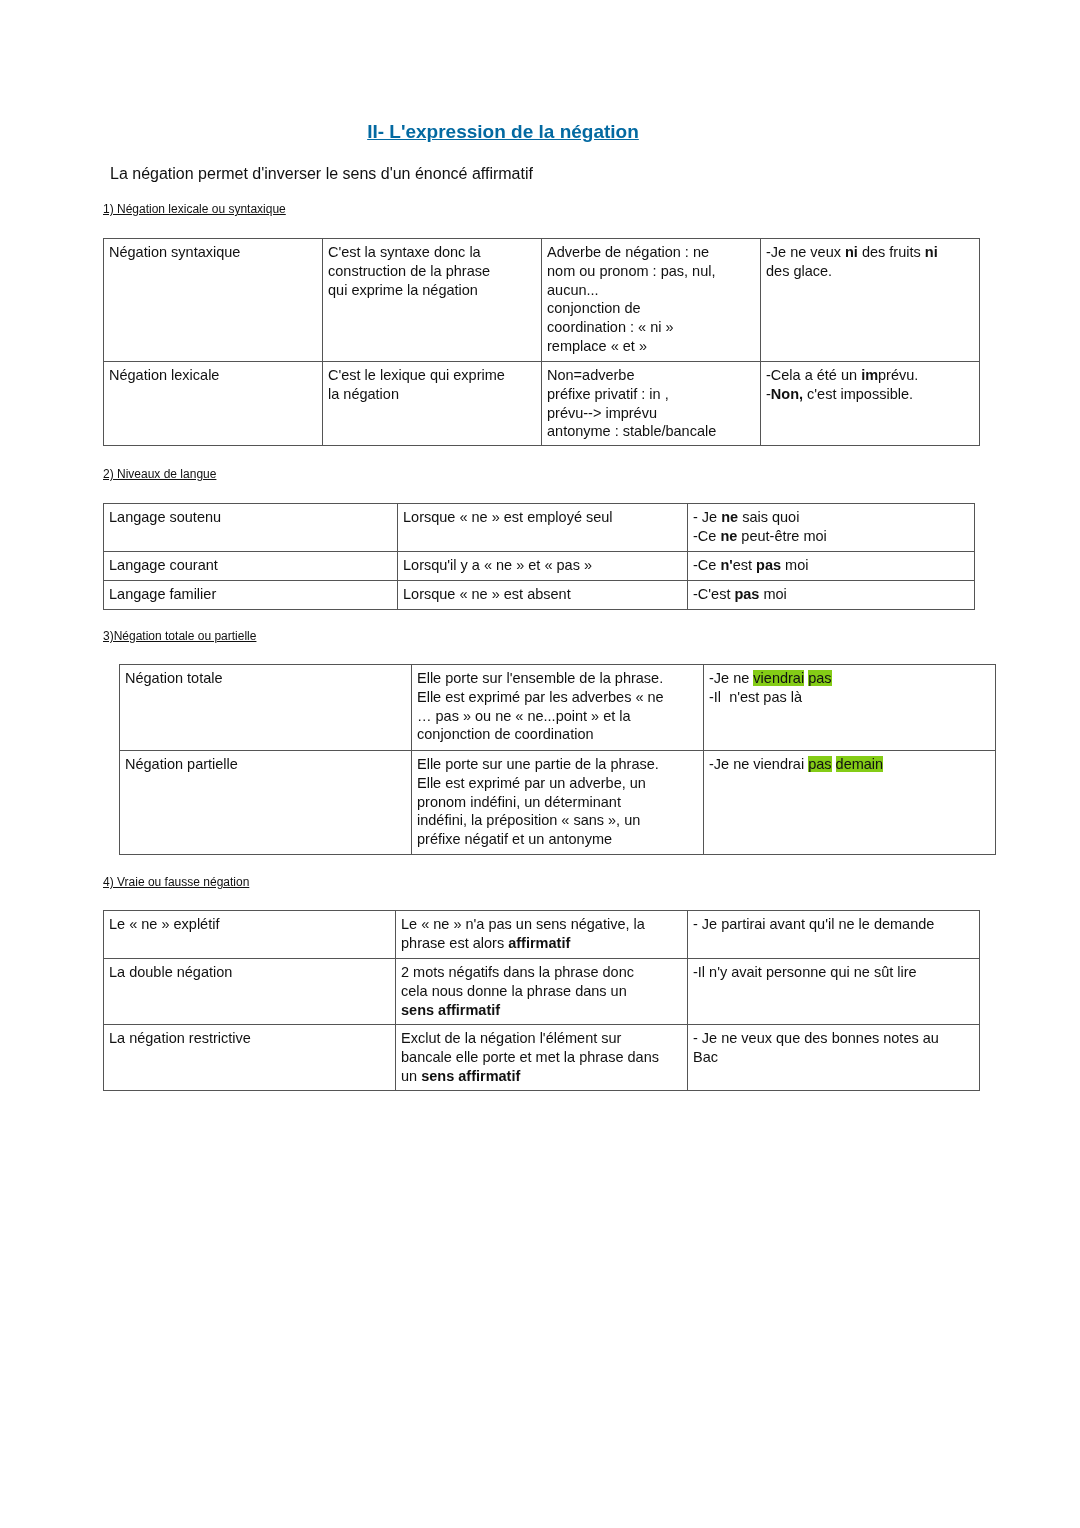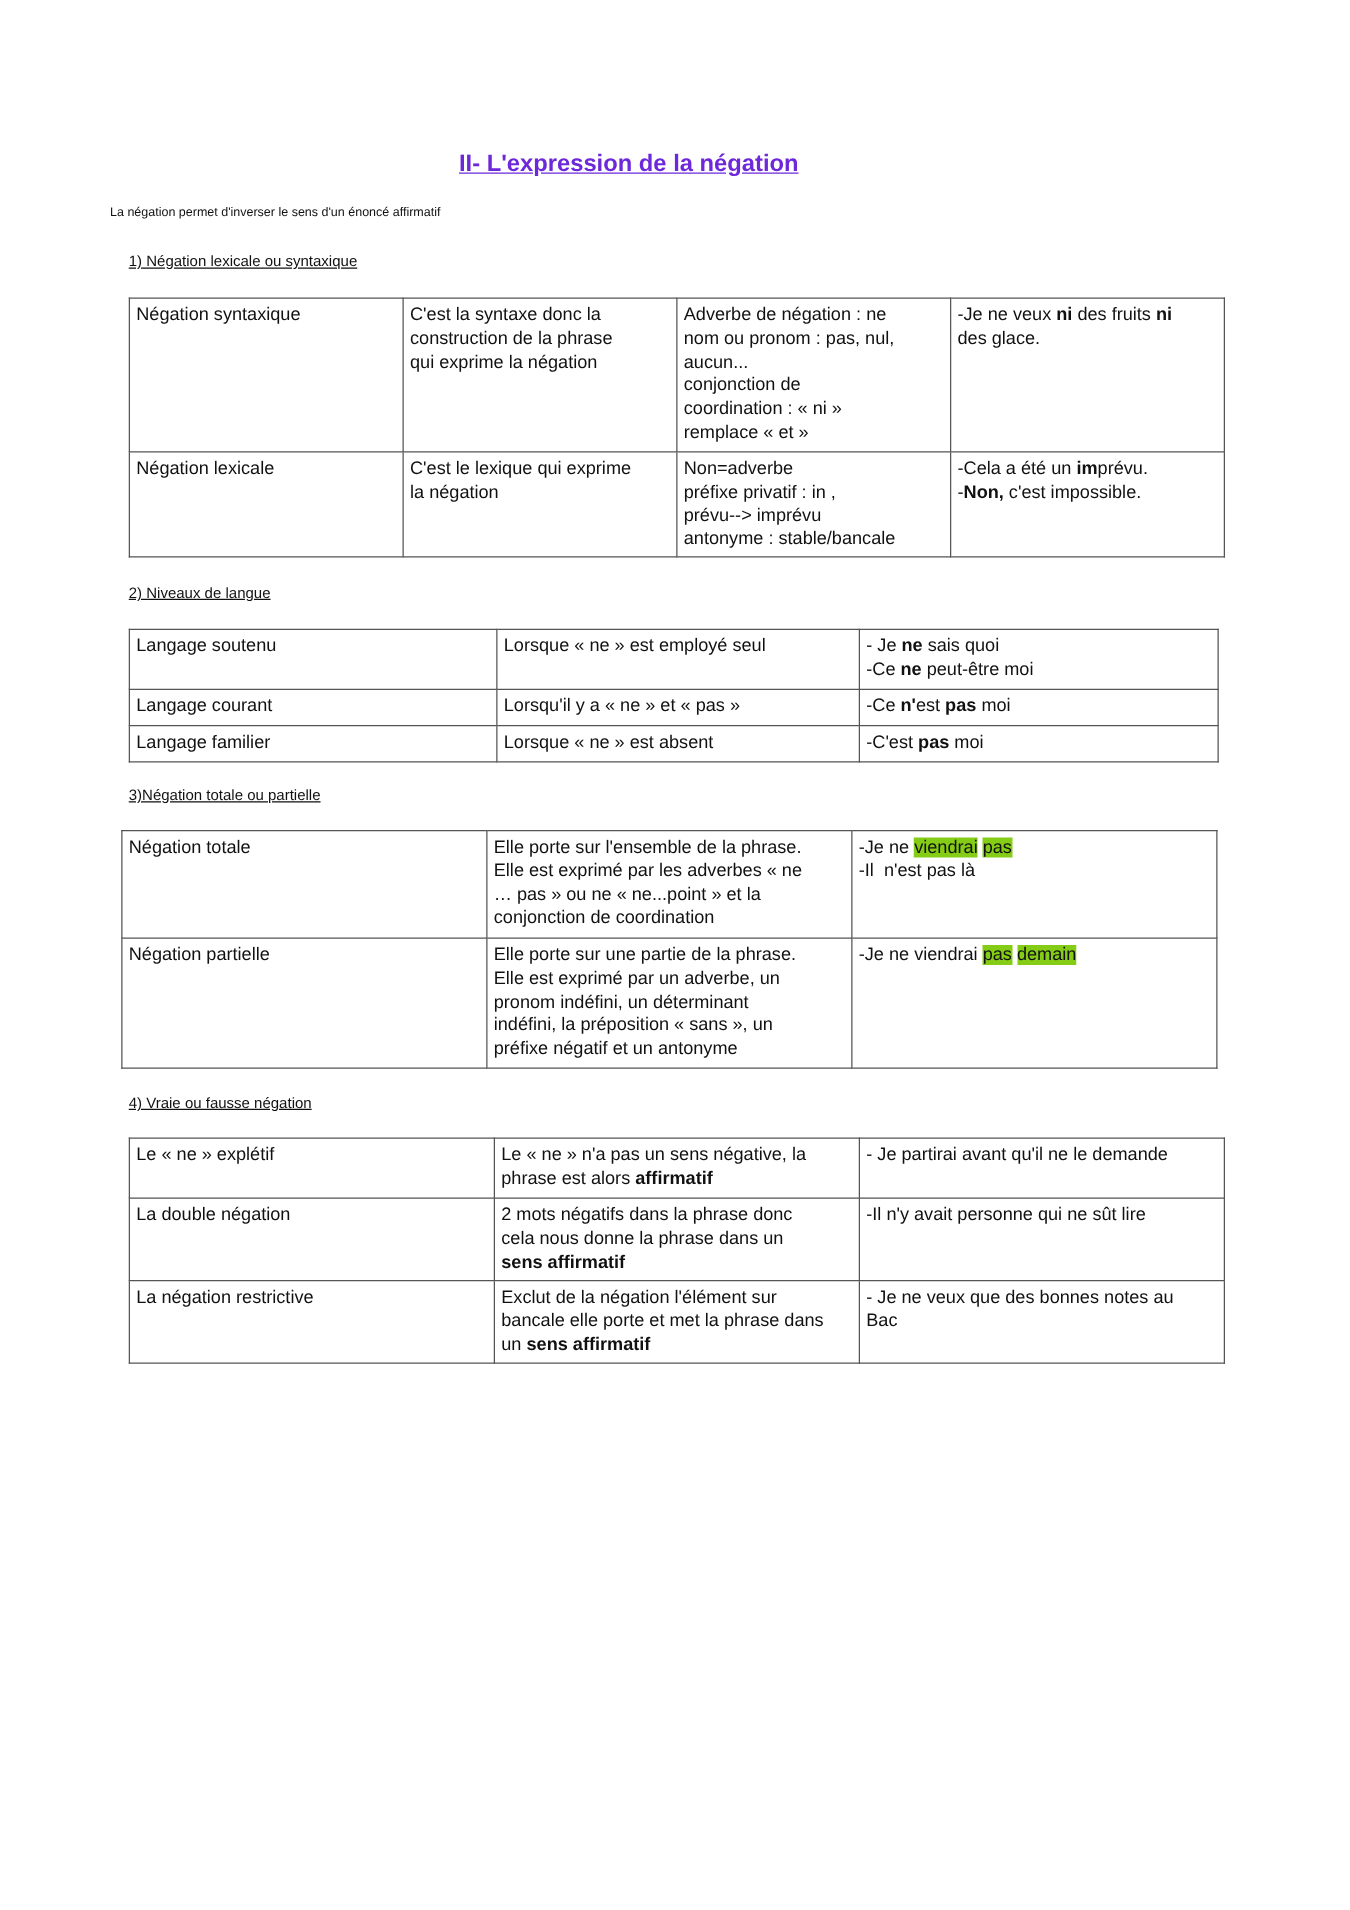--- a/index.html
+++ b/index.html
@@ -1,18 +1,18 @@
 <!DOCTYPE html>
 <html><head>
 <meta charset="utf-8">
 <style>
   html, body { margin: 0; padding: 0; background: #ffffff; }
   body { width: 1080px; height: 1528px; position: relative; font-family: "Liberation Sans", sans-serif; color: #111; font-size: 14.5px; }
-  .title { position: absolute; left: 0; width: 1006px; top: 121px; text-align: center; font-size: 19px; font-weight: bold; color: #6d28d9; text-decoration: underline; }
-  .intro { position: absolute; left: 88px; top: 165px; font-size: 10px; }
+  .title { position: absolute; left: 0; width: 1006px; top: 121px; text-align: center; font-size: 19px; font-weight: bold; color: #0369a1; text-decoration: underline; }
+  .intro { position: absolute; left: 110px; top: 165px; font-size: 16px; }
   .heading { position: absolute; left: 103px; font-size: 12px; text-decoration: underline; }
   table { position: absolute; border-collapse: collapse; table-layout: fixed; }
   td { border: 1px solid #555; vertical-align: top; padding: 4px 5px 4px 5px; line-height: 18.8px; font-size: 14.5px; }
   .line { display: block; white-space: pre-wrap; }
   .hl { background: #84cc16; }
   b { font-weight: bold; }
 </style>
 </head>
 <body>
 
@@ -111,21 +111,21 @@
           <span class="line"><span>Lorsque « ne » est absent</span></span>
         </td>
         <td>
           <span class="line"><span>-C'est </span><b>pas</b><span> moi</span></span>
         </td>
       </tr>
     </tbody>
 </table>
 
 <div class="heading" style="top:629px">3)Négation totale ou partielle</div>
-<table id="t2" style="left:97px; top:664px; width:876px;">
+<table id="t2" style="left:119px; top:664px; width:876px;">
   <colgroup>
       <col style="width:292px">
       <col style="width:292px">
       <col style="width:292px">
     </colgroup>
   <tbody>
       <tr style="height: 86px;">
         <td>
           <span class="line"><span>Négation totale</span></span>
         </td>

